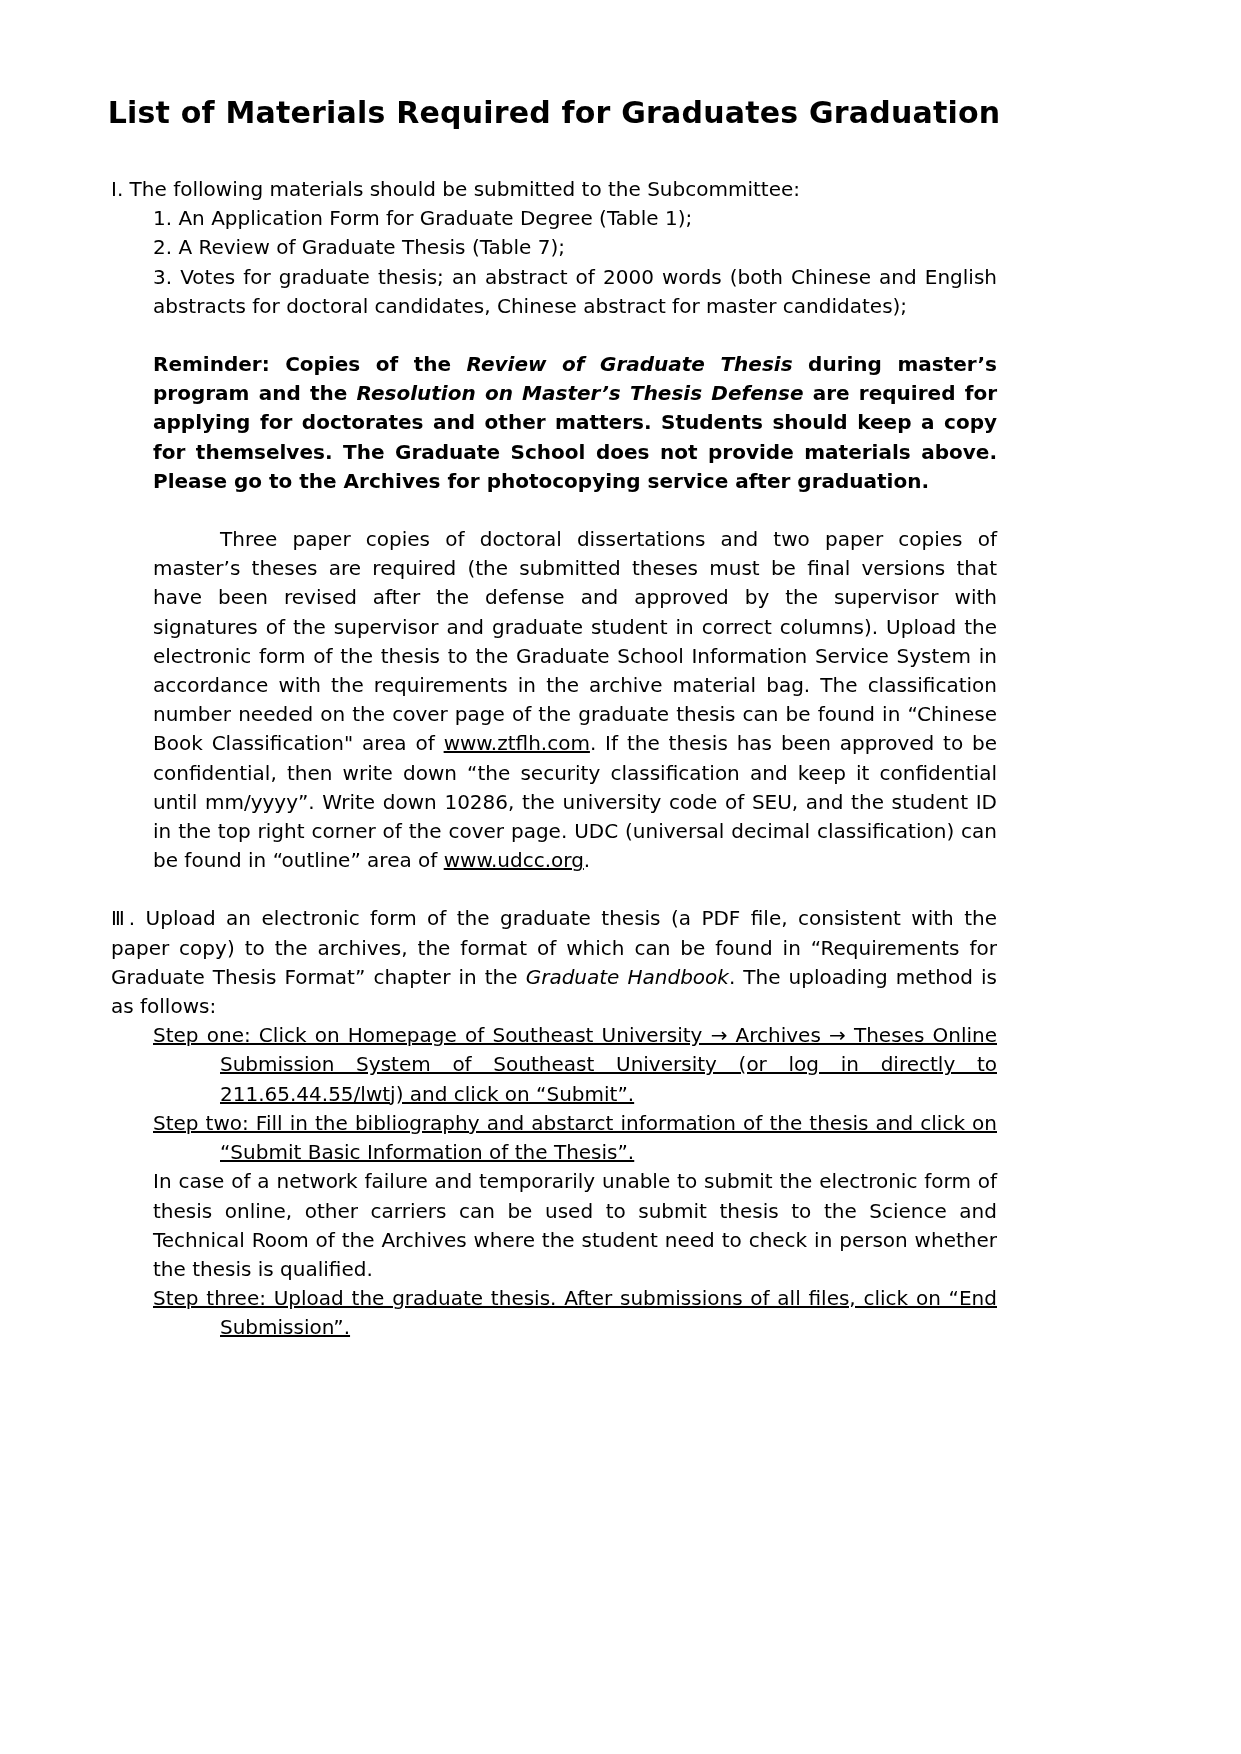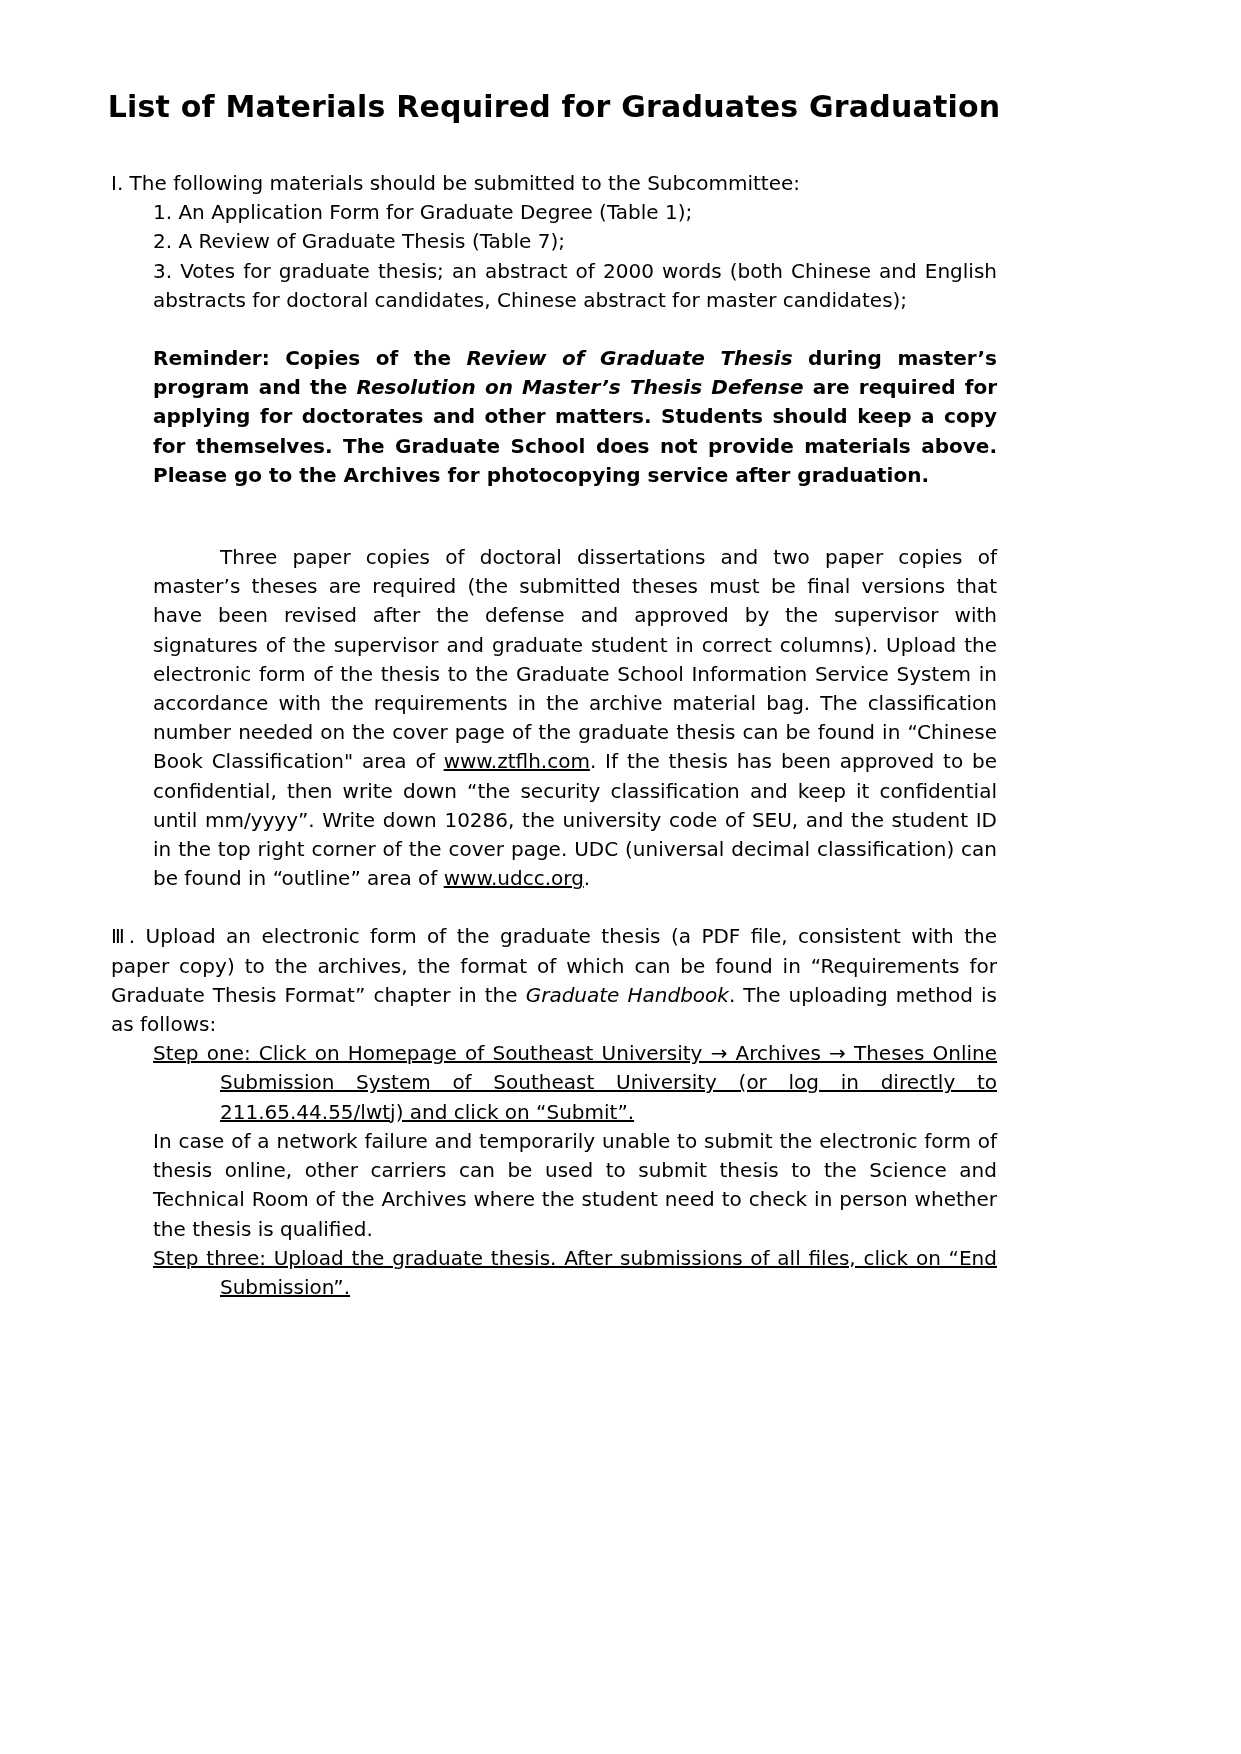--- a/index.html
+++ b/index.html
@@ -1,24 +1,24 @@
 <!DOCTYPE html>
 <html><head>
 <meta charset="utf-8">
 <style>
   html, body { margin: 0; padding: 0; background: #ffffff; }
   body { width: 1241px; height: 1754px; position: relative; overflow: hidden;
          font-family: "DejaVu Sans", sans-serif; color: #000; }
-  .page { position: absolute; left: 111px; top: 87px; width: 886px; }
+  .page { position: absolute; left: 111px; top: 93px; width: 886px; }
   .title { font-weight: bold; font-size: 30px; text-align: center; margin: 0 0 0 -20px; width: 926px;
            line-height: 40px; height: 40px; letter-spacing: 0.2px; }
   .p { font-size: 20px; line-height: 29.2px; text-align: justify; margin: 0; }
   .indent { padding-left: 42px; }
   .hang { padding-left: 109px; text-indent: -67px; text-decoration: underline; }
-  .first-indent { padding-left: 42px; text-indent: 67px; margin-top: 24px; }
+  .first-indent { padding-left: 42px; text-indent: 67px; }
   .bold { font-weight: bold; }
   .gap { height: 29px; }
   .link { text-decoration: underline; }
   .nojust { text-align: left; }
 </style>
 </head>
 <body>
 
 <div class="page">
   <h1 class="title">List of Materials Required for Graduates Graduation</h1>
@@ -38,16 +38,17 @@
 
   <div>
     <p class="p first-indent"><span>Three paper copies of doctoral dissertations and two paper copies of master’s theses are required (the submitted theses must be final versions that have been revised after the defense and approved by the supervisor with signatures of the supervisor and graduate student in correct columns). Upload the electronic form of the thesis to the Graduate School Information Service System in accordance with the requirements in the archive material bag. The classification number needed on the cover page of the graduate thesis can be found in “Chinese Book Classification" area of </span><a class="link">www.ztflh.com</a><span>. If the thesis has been approved to be confidential, then write down “the security classification and keep it confidential until mm/yyyy”. Write down 10286, the university code of SEU, and the student ID in the top right corner of the cover page. UDC (universal decimal classification) can be found in “outline” area of </span><a class="link">www.udcc.org</a><span>.</span></p>
   </div>
 
   <div class="gap"></div>
 
   <div>
     <p class="p"><span>Ⅲ. Upload an electronic form of the graduate thesis (a PDF file, consistent with the paper copy) to the archives, the format of which can be found in “Requirements for Graduate Thesis Format” chapter in the </span><em>Graduate Handbook</em><span>. The uploading method is as follows:</span></p>
     <p class="p hang">Step one: Click on Homepage of Southeast University → Archives → Theses Online Submission System of Southeast University (or log in directly to 211.65.44.55/lwtj) and click on “Submit”.</p>
+    <p class="p hang">Step two: Fill in the bibliography and abstarct information of the thesis and click on “Submit Basic Information of the Thesis”.</p>
     <p class="p indent">In case of a network failure and temporarily unable to submit the electronic form of thesis online, other carriers can be used to submit thesis to the Science and Technical Room of the Archives where the student need to check in person whether the thesis is qualified.</p>
     <p class="p hang">Step three: Upload the graduate thesis. After submissions of all files, click on “End Submission”.</p>
   </div>
 </div>
 
 </body></html>

